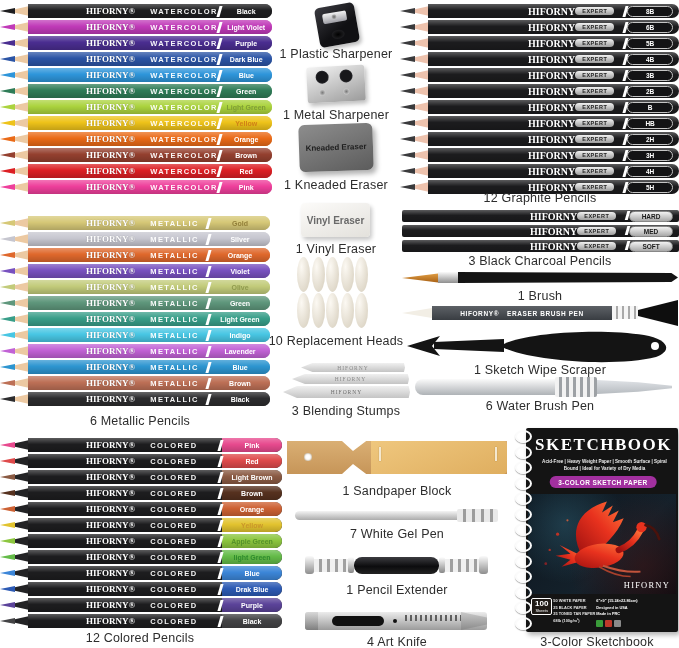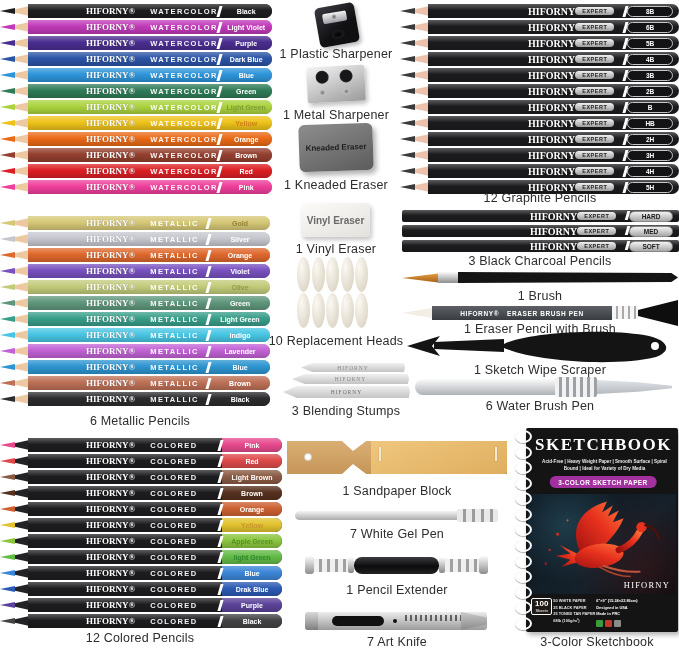--- a/index.html
+++ b/index.html
@@ -877,21 +877,20 @@
 
   <div id="epen" class="obj">
     <div class="etip"></div>
     <div class="ebody">
       <span>HIFORNY®</span>
       <span>ERASER BRUSH PEN</span>
     </div>
     <div class="eferrule"></div>
     <div class="efan"></div>
   </div>
-  <div id="cap-epen" class="caption">1 Eraser Pencil with Brush</div>
 
   <div id="scraper" class="obj">
     <svg width="272" height="36" viewBox="0 0 272 36">
       <path fill="#141414" d="M3 18 L36 8 L28 18 L36 28 Z"></path>
       <path fill="#141414" d="M30 14 L100 11 L100 24 L30 21 Z"></path>
       <path fill="#141414" d="M96 18 C118 4 198 0 240 7 C263 11 270 22 252 29 C212 39 126 34 96 18 Z"></path>
       <circle cx="251" cy="18" r="4" fill="#fff"></circle>
     </svg>
   </div>
   <div id="cap-scraper" class="caption">1 Sketch Wipe Scraper</div>
@@ -930,21 +929,21 @@
   <div id="cap-extender" class="caption">1 Pencil Extender</div>
 
   <div id="knife" class="obj">
     <div class="kbody"></div>
     <div class="kcapL"></div>
     <div class="slider"></div>
     <div class="dot"></div>
     <div class="serr"></div>
     <div class="ktip"></div>
   </div>
-  <div id="cap-knife" class="caption">7 Art Knife</div>
+  <div id="cap-knife" class="caption">4 Art Knife</div>
 
   <div id="book" class="obj">
     <div class="cover"></div>
     <div class="rings" id="book-rings">
         <div class="ring"></div>
         <div class="ring"></div>
         <div class="ring"></div>
         <div class="ring"></div>
         <div class="ring"></div>
         <div class="ring"></div>

